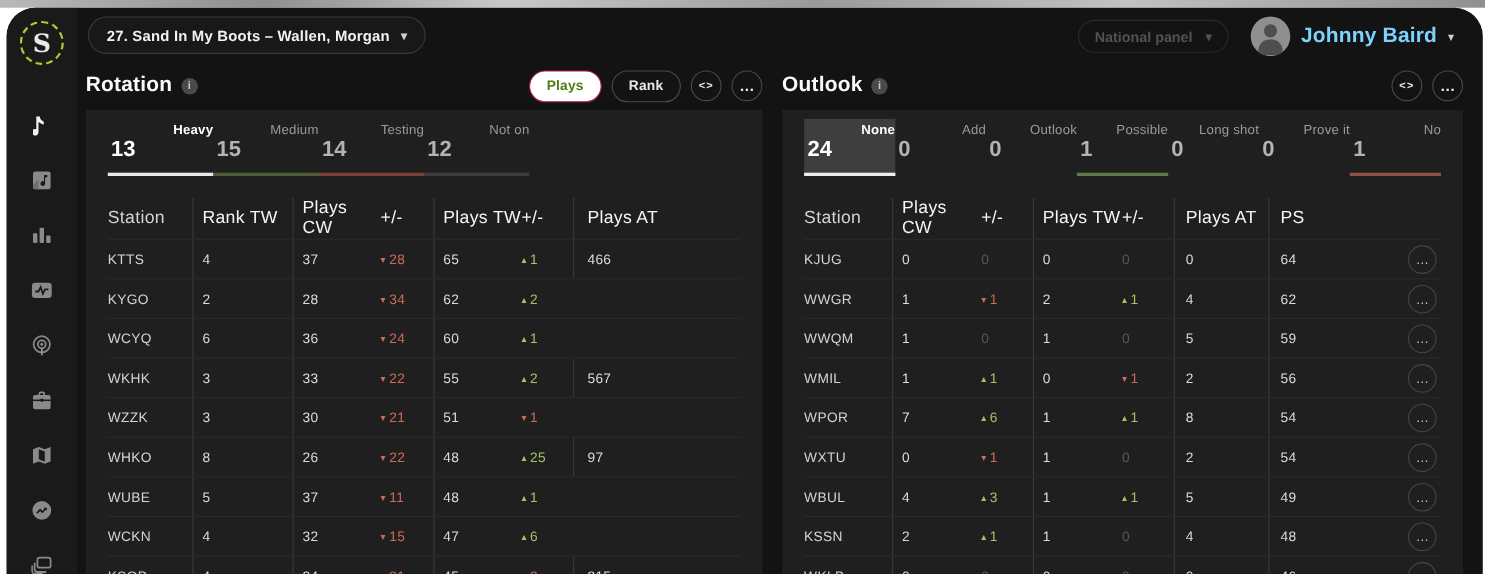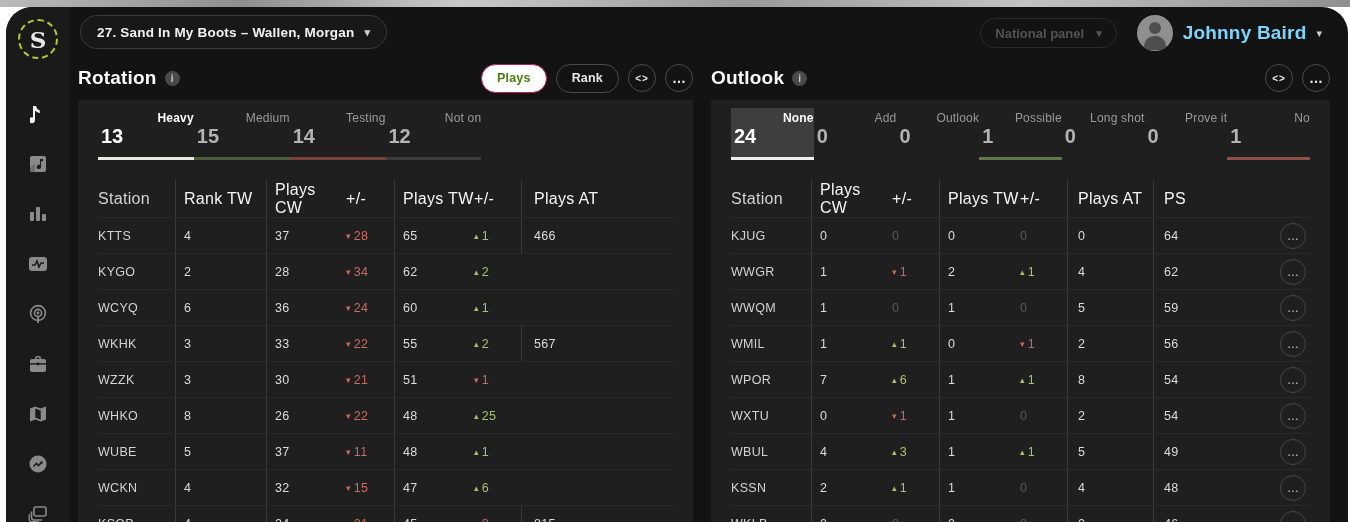--- a/index.html
+++ b/index.html
@@ -322,20 +322,21 @@
           <div class="cell c2 vdiv">26</div>
           <div class="cell c3 chg down">
             <span class="arrow">▾</span>
             <span>22</span>
           </div>
           <div class="cell c4 vdiv">48</div>
           <div class="cell c5 chg up">
             <span class="arrow">▴</span>
             <span>25</span>
           </div>
+          <div class="cell c6 vdiv">97</div>
         </div>
         <div class="trow rotgrid">
           <div class="cell c0">WUBE</div>
           <div class="cell c1 vdiv">5</div>
           <div class="cell c2 vdiv">37</div>
           <div class="cell c3 chg down">
             <span class="arrow">▾</span>
             <span>11</span>
           </div>
           <div class="cell c4 vdiv">48</div>

